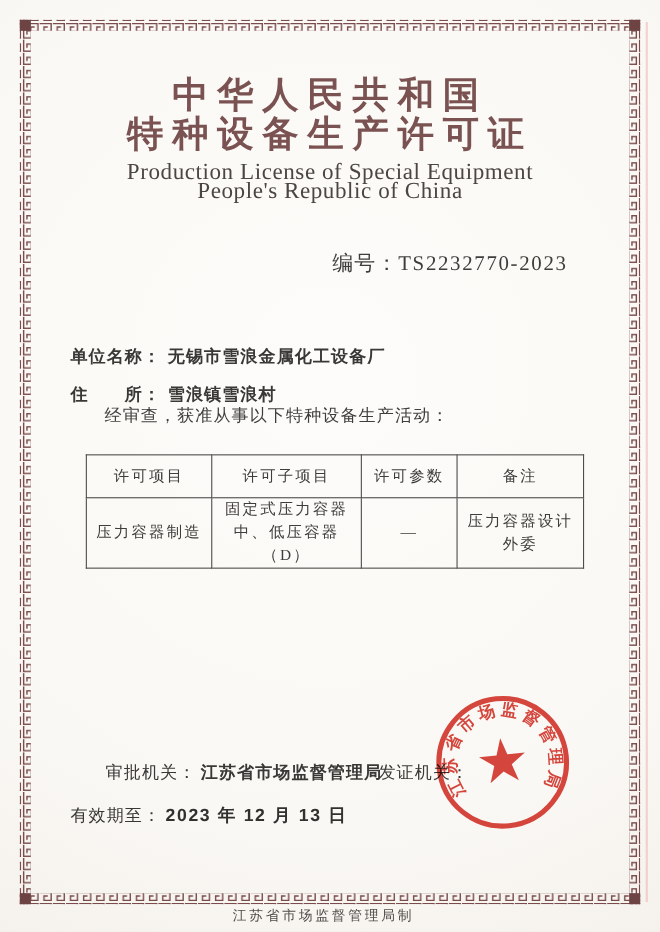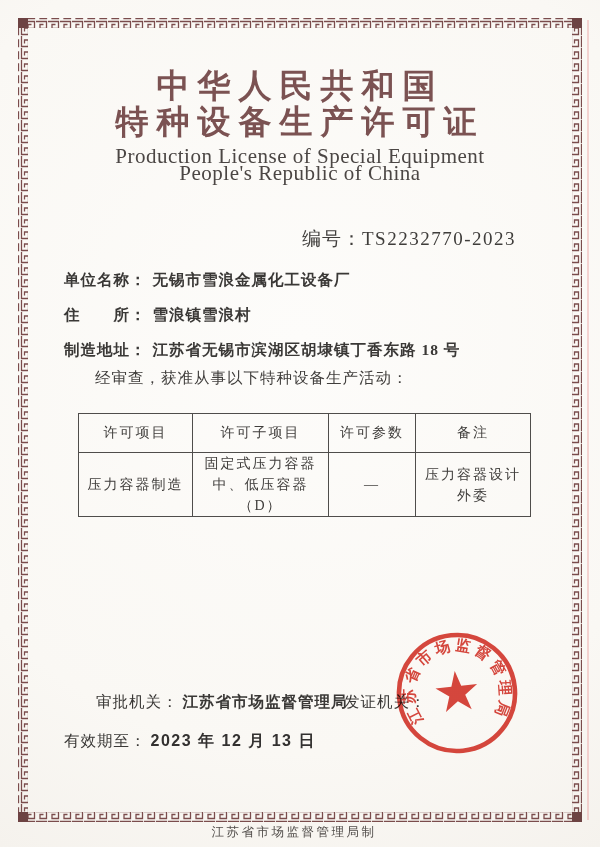--- a/index.html
+++ b/index.html
@@ -22,21 +22,21 @@
     width:600px;text-align:center;
     font-family:"Liberation Serif","DejaVu Serif",serif;
     color:#4b4644;font-size:21px;line-height:27px;letter-spacing:0.5px;
   }
   
   .license-no{
     right:84px;top:226px;font-size:19px;color:#3f3d3b;letter-spacing:1px;
   }
   .license-no .num{font-family:"Liberation Serif",serif;letter-spacing:1.5px;}
   
-  .field-row{left:64px;font-size:15.5px;letter-spacing:1px;white-space:nowrap;}
+  .field-row{left:64px;font-size:15.5px;letter-spacing:1px;white-space:nowrap;margin-top:44px;}
   .field-row .lbl{font-weight:600;color:#3a3836;}
   .field-row .val{font-weight:600;color:#3a3836;margin-left:6px;}
   .note-row{left:95px;font-size:15.5px;color:#403e3c;letter-spacing:1px;}
   
   table.lic{
     position:absolute;left:78px;top:413px;width:452px;
     border-collapse:collapse;table-layout:fixed;
     font-size:14px;color:#3f3d3b;
   }
   table.lic th,table.lic td{
@@ -98,23 +98,20 @@
   <div class="abs license-no">
     <span>编号：</span><span class="num">TS2232770-2023</span>
   </div>
 
   <div class="abs field-row" style="top:270px;">
     <span class="lbl">单位名称：</span><span class="val">无锡市雪浪金属化工设备厂</span>
   </div>
   <div class="abs field-row" style="top:305px;">
     <span class="lbl">住　　所：</span><span class="val">雪浪镇雪浪村</span>
   </div>
-  <div class="abs field-row" style="top:340px;">
-    <span class="lbl">制造地址：</span><span class="val">江苏省无锡市滨湖区胡埭镇丁香东路 18 号</span>
-  </div>
   <div class="abs note-row" style="top:368px;">经审查，获准从事以下特种设备生产活动：</div>
 
   <table class="lic">
     <colgroup>
       <col style="width:114px">
         <col style="width:136px">
         <col style="width:87px">
         <col style="width:115px">
     </colgroup>
     <tbody>

